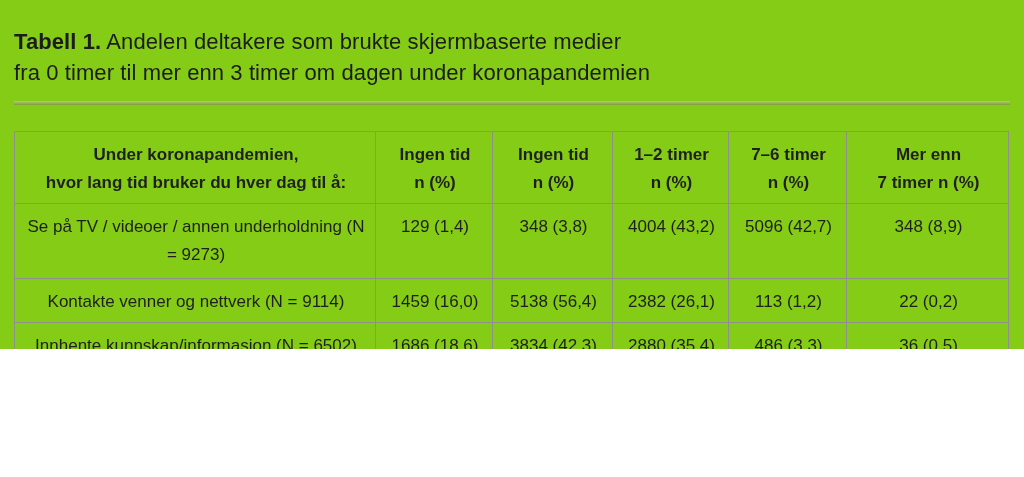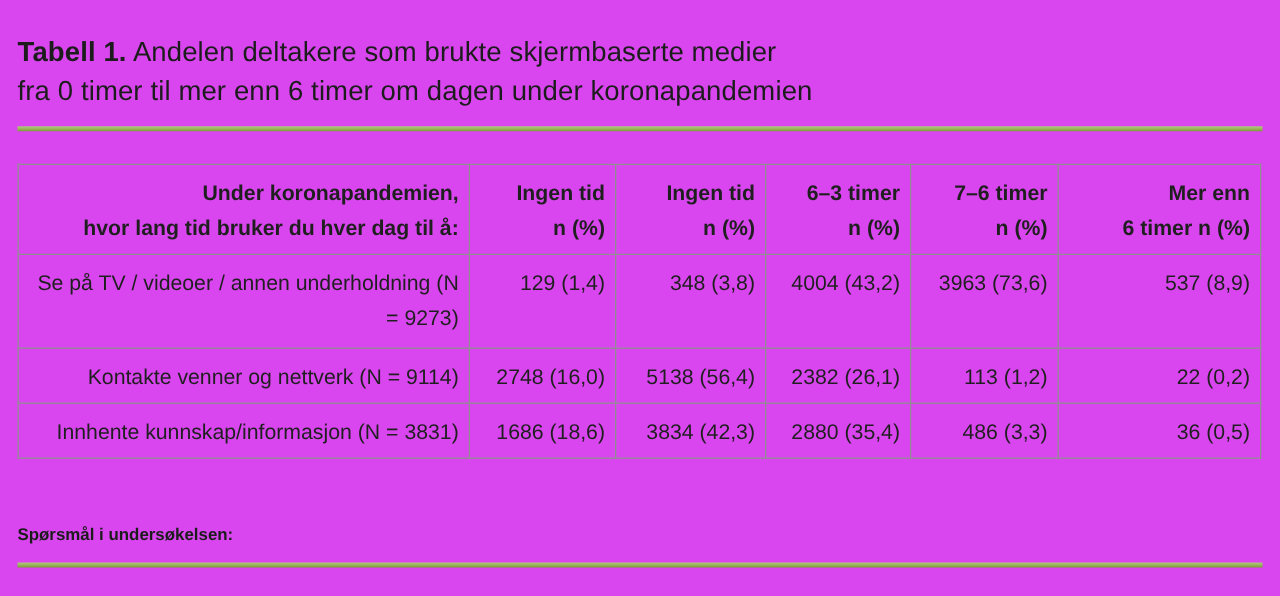--- a/index.html
+++ b/index.html
@@ -4,22 +4,22 @@
 <style>
   * { margin: 0; padding: 0; box-sizing: border-box; }
   html, body {
     background: #ffffff;
     font-family: "Liberation Sans", sans-serif;
     color: #1a1a1a;
   }
   .page {
     position: relative;
     width: 1024px;
-    height: 477px;
-    background: #d946ef;
+    height: 349px;
+    background: #84cc16;
     overflow: hidden;
   }
   .inner {
     padding: 26px 14px 0 14px;
   }
   .title {
     font-size: 22px;
     line-height: 31px;
     font-weight: 400;
     color: #1c1c1c;
@@ -37,21 +37,21 @@
   table.data {
     border-collapse: collapse;
     table-layout: fixed;
     width: 994px;
     margin: 26px 0 0 14px;
     font-size: 17px;
   }
   table.data th, table.data td {
     border: 1px solid #8f8f8f;
     vertical-align: top;
-    text-align: right;
+    text-align: center;
     padding: 9px 8px 6px 10px;
     line-height: 28px;
     white-space: pre-line;
     font-weight: 400;
     color: #1f1f1f;
   }
   table.data th { font-weight: 700; }
   tr.hdr  { height: 70px; }
   tr.r0   { height: 75px; padding-left: 44px; }
   tr.r1   { height: 44px; margin-top: 44px; }
@@ -71,21 +71,21 @@
     letter-spacing: 0.1px;
   }
 </style>
 </head>
 <body>
 
 <div class="page">
   <div class="inner">
     <div class="title">
       <span class="bold">Tabell 1.</span><span> Andelen deltakere som brukte skjermbaserte medier</span><br>
-      <span>fra 0 timer til mer enn 6 timer om dagen under koronapandemien</span>
+      <span>fra 0 timer til mer enn 3 timer om dagen under koronapandemien</span>
     </div>
   </div>
 
   <div class="rule top"></div>
 
   <table class="data">
     <colgroup>
       <col style="width:361px">
       <col style="width:117px">
       <col style="width:120px">
@@ -94,47 +94,47 @@
       <col style="width:162px">
     </colgroup>
     <thead>
       <tr class="hdr">
         <th>Under koronapandemien,
 hvor lang tid bruker du hver dag til å:</th>
         <th>Ingen tid
 n (%)</th>
         <th>Ingen tid
 n (%)</th>
-        <th>6–3 timer
+        <th>1–2 timer
 n (%)</th>
         <th>7–6 timer
 n (%)</th>
         <th>Mer enn
-6 timer n (%)</th>
+7 timer n (%)</th>
       </tr>
     </thead>
     <tbody>
       <tr class="r0">
         <td>Se på TV / videoer / annen underholdning (N = 9273)</td>
         <td>129 (1,4)</td>
         <td>348 (3,8)</td>
         <td>4004 (43,2)</td>
-        <td>3963 (73,6)</td>
-        <td>537 (8,9)</td>
+        <td>5096 (42,7)</td>
+        <td>348 (8,9)</td>
       </tr>
       <tr class="r1">
         <td>Kontakte venner og nettverk (N = 9114)</td>
-        <td>2748 (16,0)</td>
+        <td>1459 (16,0)</td>
         <td>5138 (56,4)</td>
         <td>2382 (26,1)</td>
         <td>113 (1,2)</td>
         <td>22 (0,2)</td>
       </tr>
       <tr class="r2">
-        <td>Innhente kunnskap/informasjon (N = 3831)</td>
+        <td>Innhente kunnskap/informasjon (N = 6502)</td>
         <td>1686 (18,6)</td>
         <td>3834 (42,3)</td>
         <td>2880 (35,4)</td>
         <td>486 (3,3)</td>
         <td>36 (0,5)</td>
       </tr>
     </tbody>
   </table>
 
   <div class="footnote">

